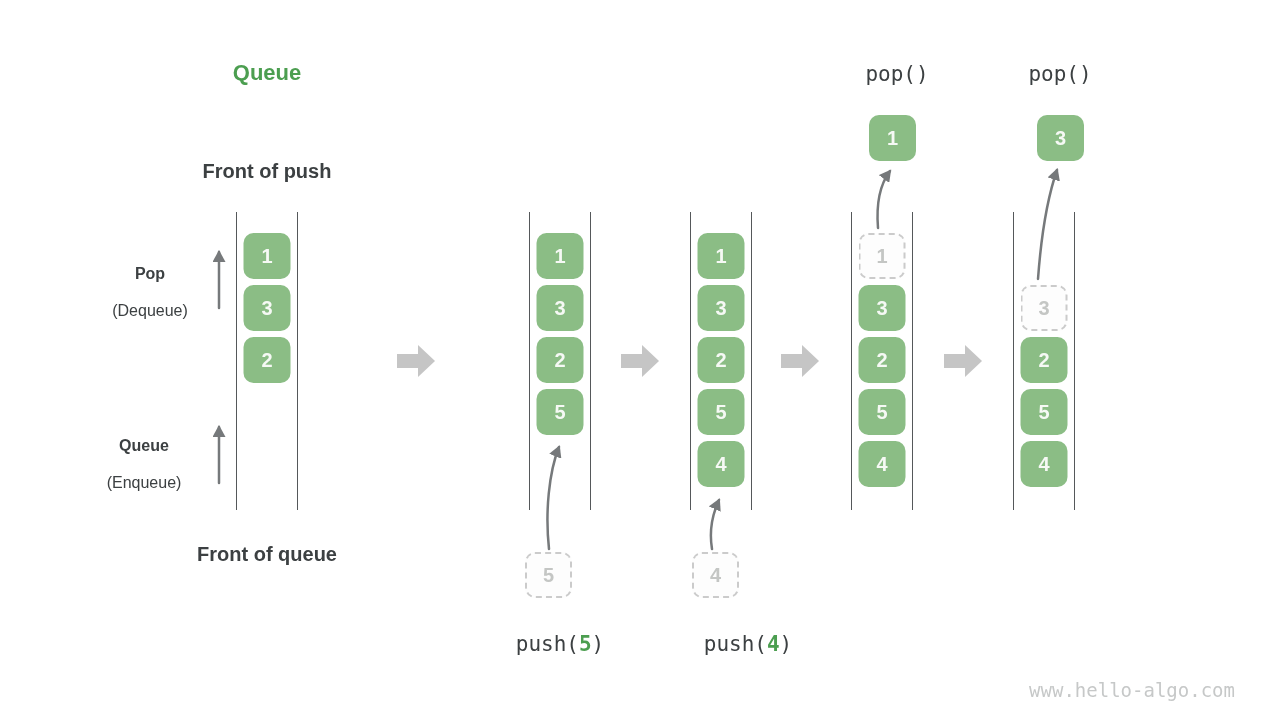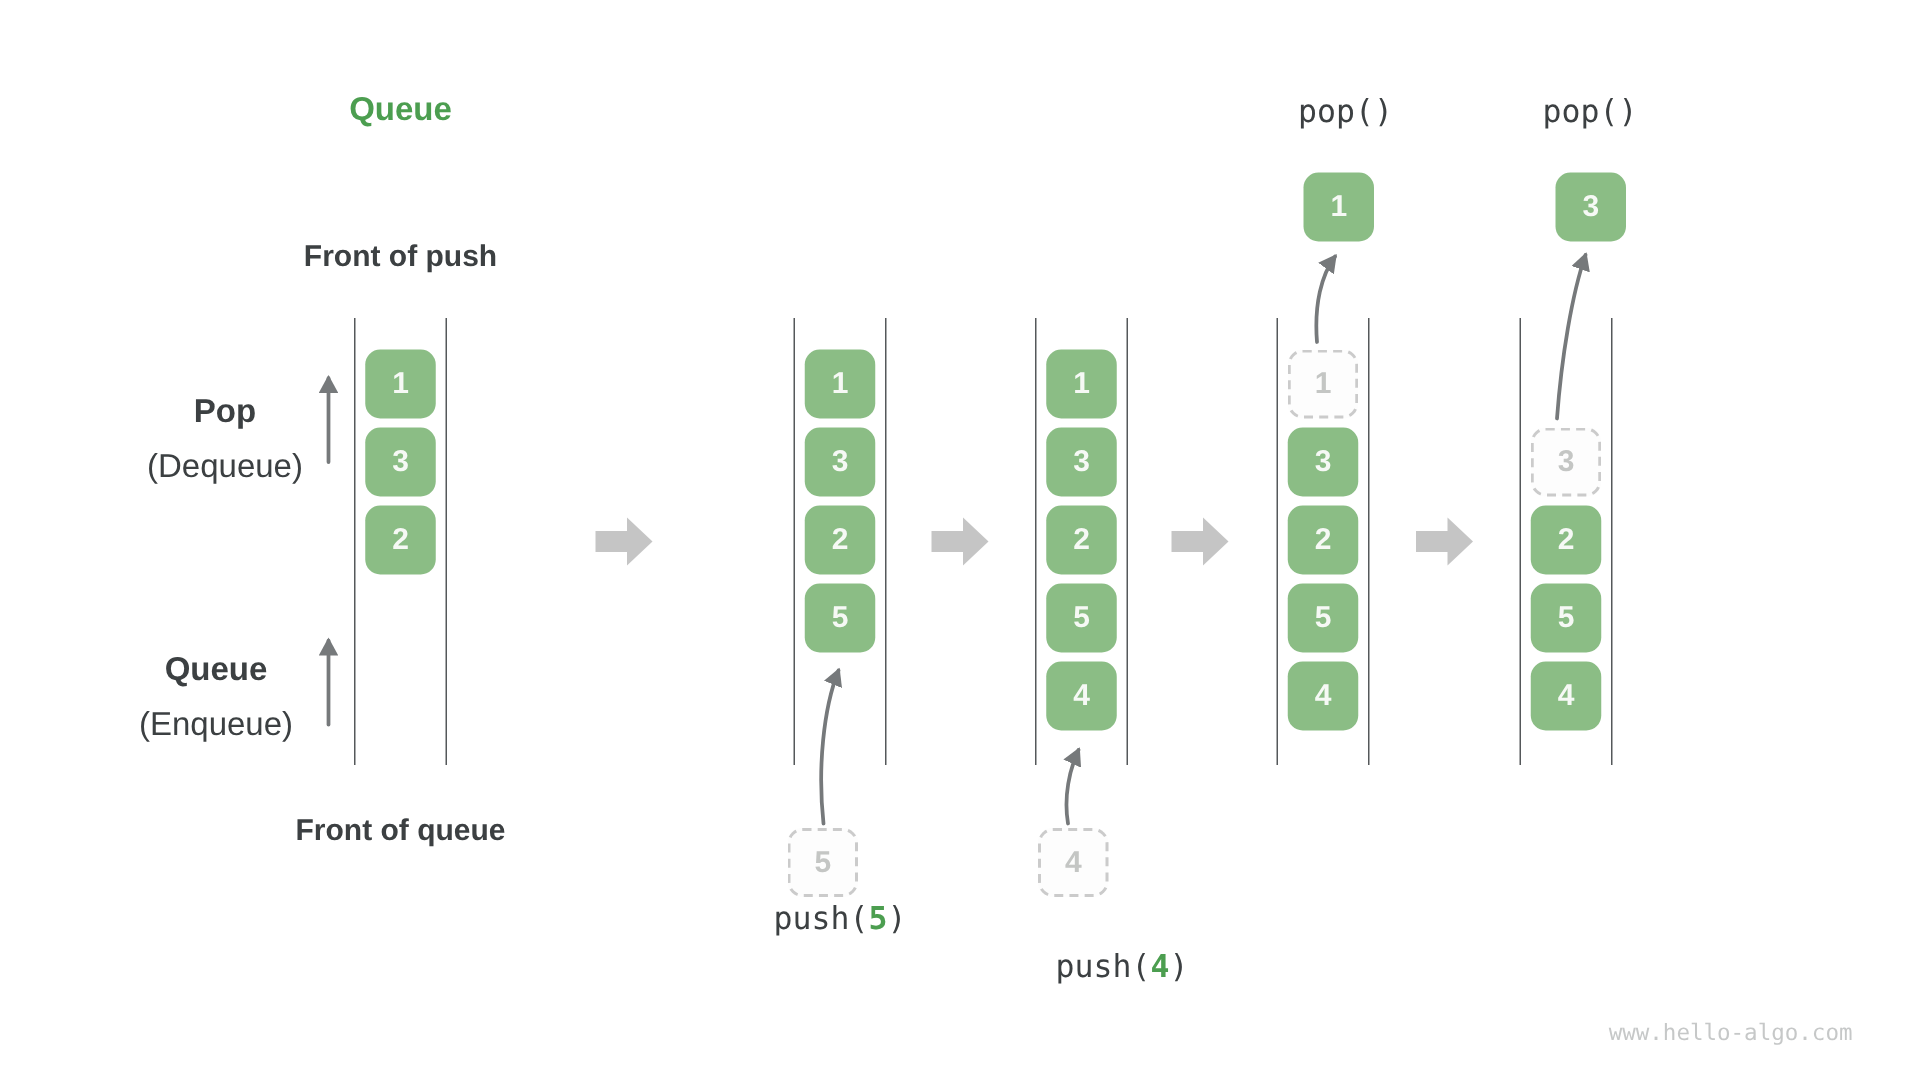--- a/index.html
+++ b/index.html
@@ -24,21 +24,21 @@
   .hcenter{transform:translateX(-50%);}
 
   .title{
     font-size:22px;font-weight:700;color:var(--accent-green);
     white-space:nowrap;
   }
   .big-label{
     font-size:20px;font-weight:700;color:var(--dark-text);white-space:nowrap;
   }
   .op-label{
-    font-size:22px;color:var(--dark-text);text-align:center;line-height:37px;white-space:nowrap;
+    font-size:16px;color:var(--dark-text);text-align:center;line-height:37px;white-space:nowrap;
   }
   .op-label .bold{font-weight:700;}
 
   .code-label{
     font-family:"DejaVu Sans Mono", monospace;font-size:21px;color:var(--dark-text);
     white-space:nowrap;
     text-align:center;
   }
   .code-label .green{color:var(--accent-green);font-weight:700;}
 
@@ -69,21 +69,21 @@
     background:var(--ghost-bg);border:2px dashed var(--ghost-border);
     color:var(--ghost-text);font-weight:600;
   }
 
   svg.overlay{position:absolute;left:0;top:0;pointer-events:none;}
   .thin-arrow-line{stroke:var(--thin-arrow);stroke-width:2.5;fill:none;stroke-linecap:round;}
   .block-arrow{fill:var(--block-arrow);stroke:none;}
   .arrow-head{fill:var(--thin-arrow);}
 
   .watermark{
-    font-family:"DejaVu Sans Mono", monospace;font-size:15px;color:var(--watermark-gray);
+    font-family:"DejaVu Sans Mono", monospace;font-size:19px;color:var(--watermark-gray);
     white-space:nowrap;
   }
 </style>
 </head>
 <body>
 
 <div class="abs hcenter title" style="left:267px;top:60px;">Queue</div>
 
 <div class="abs hcenter big-label" style="left:267px;top:160px;">Front of push</div>
 
@@ -130,21 +130,21 @@
     <div class="cell filled" style="top: 177px;">5</div>
     <div class="cell filled" style="top: 229px;">4</div>
   </div>
 
 <div class="free-box ghost" style="left:525px;top:552px;">5</div>
 <div class="free-box ghost" style="left:692px;top:552px;">4</div>
 
 <div class="free-box filled" style="left:869px;top:115px;">1</div>
 <div class="free-box filled" style="left:1037px;top:115px;">3</div>
 
-<div class="abs hcenter code-label" style="left:560px;top:600px;">
+<div class="abs hcenter code-label" style="left:560px;top:632px;">
   <span>push(</span><span class="green">5</span><span>)</span>
 </div>
 <div class="abs hcenter code-label" style="left:748px;top:632px;">
   <span>push(</span><span class="green">4</span><span>)</span>
 </div>
 <div class="abs hcenter code-label" style="left:897px;top:62px;">pop()</div>
 <div class="abs hcenter code-label" style="left:1060px;top:62px;">pop()</div>
 
 <svg class="overlay" width="1280" height="720" viewBox="0 0 1280 720">
   <defs>

